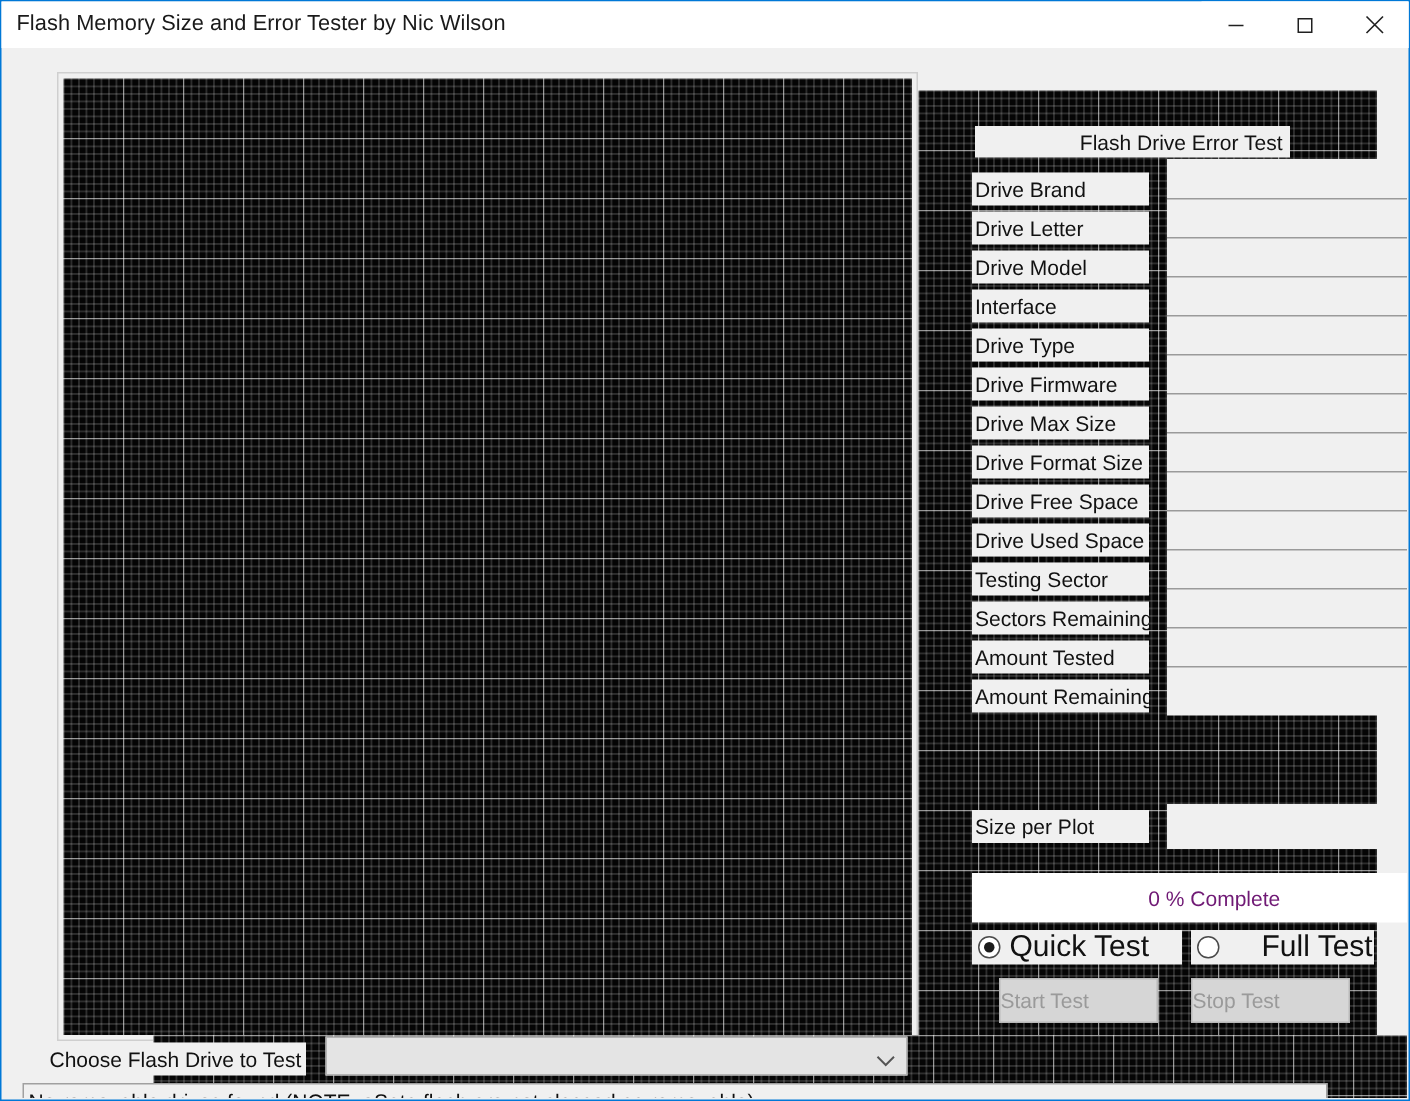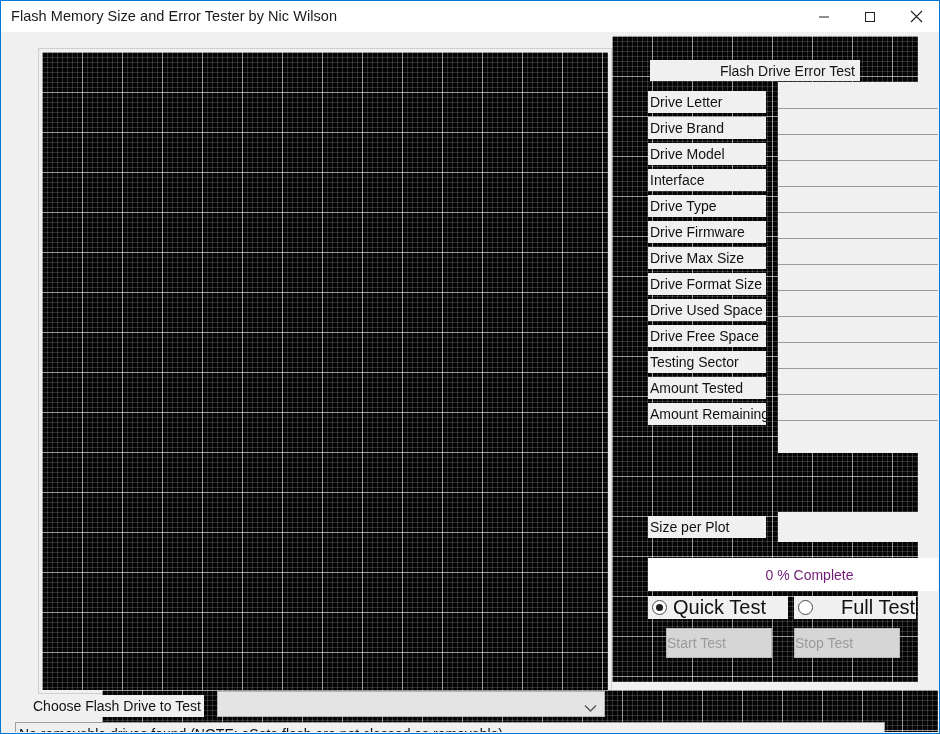--- a/index.html
+++ b/index.html
@@ -94,21 +94,21 @@
   }
   #plot-area {
     width: 100%;
     height: 100%;
     box-sizing: border-box;
   }
 
   
   #right-panel {
     position: absolute;
-    left: 610px; top: 4px;
+    left: 610px; top: 28px;
     width: 306px; height: 646px;
     box-sizing: border-box;
   }
 
   
   #panel-header {
     position: absolute;
     left: 38px; top: 24px;
     width: 210px; height: 21px;
     background: #f0f0f0;
@@ -384,51 +384,54 @@
           <div class="value-cell" style="top: 286px;"></div>
           <div class="value-sep" style="top: 286px;"></div>
           <div class="value-cell" style="top: 312px;"></div>
           <div class="value-sep" style="top: 312px;"></div>
           <div class="value-cell" style="top: 338px;"></div>
           <div class="value-sep" style="top: 338px;"></div>
         </div>
 
       <div id="fields">
           <div class="field-row">
+            <div class="field-label">Drive Brand</div>
+          </div>
+          <div class="field-row">
             <div class="field-label">Drive Letter</div>
           </div>
           <div class="field-row">
-            <div class="field-label">Drive Brand</div>
-          </div>
-          <div class="field-row">
             <div class="field-label">Drive Model</div>
           </div>
           <div class="field-row">
             <div class="field-label">Interface</div>
           </div>
           <div class="field-row">
             <div class="field-label">Drive Type</div>
           </div>
           <div class="field-row">
             <div class="field-label">Drive Firmware</div>
           </div>
           <div class="field-row">
             <div class="field-label">Drive Max Size</div>
           </div>
           <div class="field-row">
             <div class="field-label">Drive Format Size</div>
           </div>
           <div class="field-row">
+            <div class="field-label">Drive Free Space</div>
+          </div>
+          <div class="field-row">
             <div class="field-label">Drive Used Space</div>
           </div>
           <div class="field-row">
-            <div class="field-label">Drive Free Space</div>
-          </div>
-          <div class="field-row">
             <div class="field-label">Testing Sector</div>
+          </div>
+          <div class="field-row">
+            <div class="field-label">Sectors Remaining</div>
           </div>
           <div class="field-row">
             <div class="field-label">Amount Tested</div>
           </div>
           <div class="field-row">
             <div class="field-label">Amount Remaining</div>
           </div>
         </div>
 
       <div id="sizeplot-label">Size per Plot</div>

